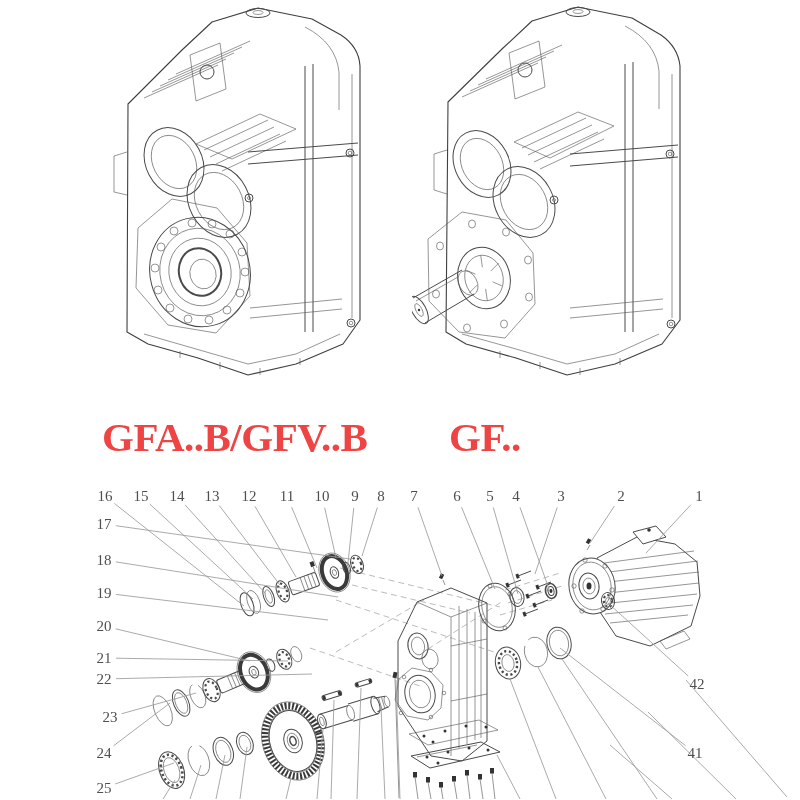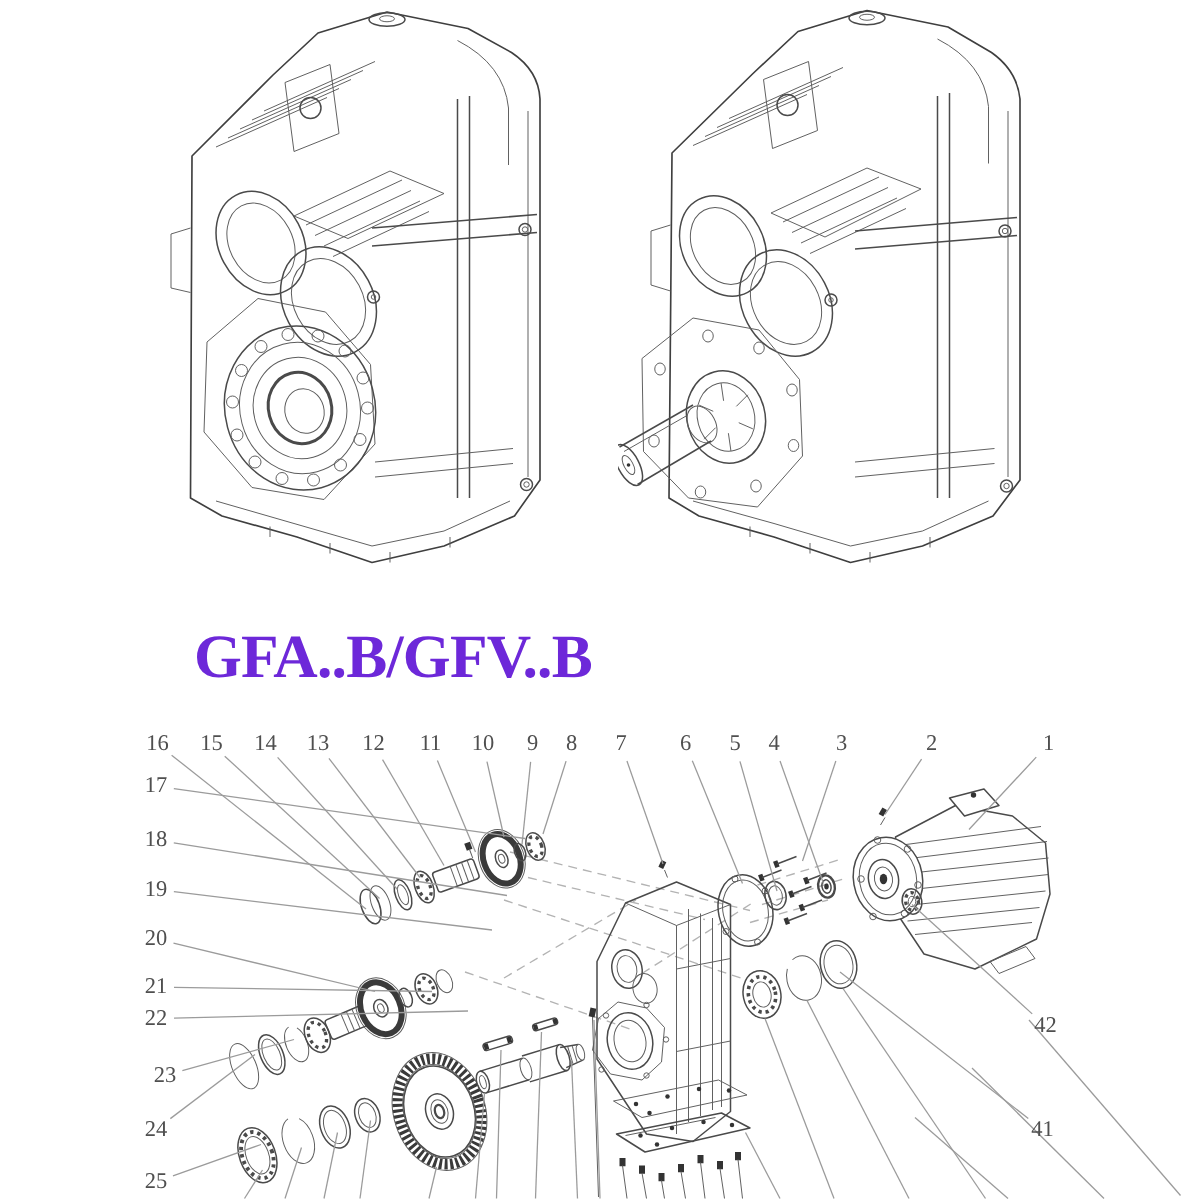--- a/index.html
+++ b/index.html
@@ -1,19 +1,19 @@
 <!DOCTYPE html>
 <html><head>
 <meta charset="utf-8">
 <style>
   html,body{margin:0;padding:0;background:#ffffff;}
   .page{position:relative;width:800px;height:800px;background:#ffffff;overflow:hidden;
         font-family:"Liberation Serif",serif;}
   .fig{position:absolute;}
-  .fig-label{position:absolute;text-align:center;font-weight:bold;color:#6d28d9;
+  .fig-label{position:absolute;text-align:left;font-weight:bold;color:#ef4444;
              font-size:41px;letter-spacing:-0.5px;font-family:"Liberation Serif",serif;}
   
   .o{fill:none;stroke:#3f3f3f;stroke-width:1.1;stroke-linejoin:round;}
   .n{fill:none;stroke:#4a4a4a;stroke-width:1;stroke-linejoin:round;}
   .t{fill:none;stroke:#5d5d5d;stroke-width:.65;stroke-linejoin:round;}
   .p{fill:#ffffff;stroke:#4a4a4a;stroke-width:1;stroke-linejoin:round;}
   .d{fill:#333333;stroke:none;}
   .rim{fill:none;stroke:#3a3a3a;}
   .balls{fill:none;stroke:#4a4a4a;stroke-width:2.2;stroke-dasharray:2.2 2.6;}
   .dash{fill:none;stroke:#b3b3b3;stroke-width:.9;stroke-dasharray:6 4;}
@@ -173,20 +173,21 @@
       <line class="n" x1="50" y1="268" x2="1" y2="296"></line>
       <line class="n" x1="62" y1="292" x2="13" y2="321"></line>
       <line class="t" x1="46" y1="275" x2="4" y2="299"></line>
       <ellipse class="n" cx="7" cy="308" rx="7" ry="15" transform="rotate(-28 7 308)"></ellipse>
       <ellipse class="t" cx="7" cy="308" rx="3" ry="7" transform="rotate(-28 7 308)"></ellipse>
       <circle class="d" cx="7" cy="308" r="1.2"></circle>
     </g>
   </svg>
 
   <div class="fig-label" style="left:102px;top:413px;width:320px">GFA..B/GFV..B</div>
+  <div class="fig-label" style="left:449px;top:413px;width:200px">GF..</div>
 
   <svg class="fig" style="left:0;top:470px" width="800" height="330" viewBox="0 470 800 330">
 
     <g>
       <line class="dash" x1="340" y1="568" x2="500" y2="607"></line>
       <line class="dash" x1="352" y1="585" x2="470" y2="613"></line>
       <line class="dash" x1="310" y1="648" x2="420" y2="686"></line>
       <line class="dash" x1="336" y1="600" x2="497" y2="653"></line>
       <line class="dash" x1="336" y1="652" x2="424" y2="600"></line>
       <line class="dash" x1="428" y1="649" x2="503" y2="601"></line>

